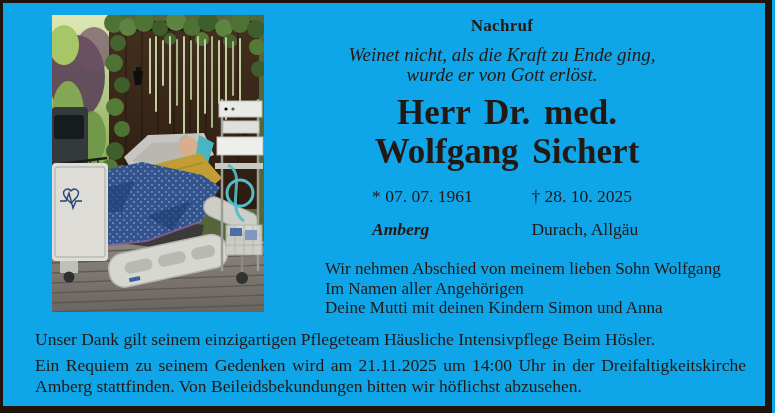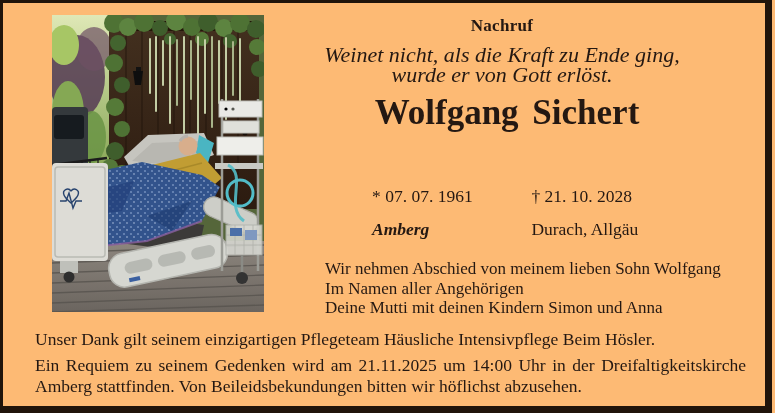--- a/index.html
+++ b/index.html
@@ -1,27 +1,27 @@
 <!DOCTYPE html>
 <html><head>
 <meta charset="utf-8">
 <style>
   html,body{margin:0;padding:0;background:#ffffff;}
   .stage{
-    position:relative;width:775px;height:413px;background:#fdba74;
+    position:relative;width:775px;height:413px;background:#0ea5e9;
     font-family:"Liberation Serif","DejaVu Serif",serif;color:#241812;overflow:hidden;
   }
   .frame{position:absolute;top:0;left:0;right:3px;bottom:0;
     border-style:solid;border-color:#20140a;border-width:3px 7px 7px 3px;pointer-events:none;}
   .photo{position:absolute;left:52px;top:15px;width:212px;height:297px;}
   .rightcol{position:absolute;left:322px;top:0;width:425px;height:330px;}
   .kind{position:absolute;top:16px;left:0;width:360px;text-align:center;
     font-weight:bold;font-size:17px;letter-spacing:.3px;}
   .verse{position:absolute;top:45px;left:0;width:360px;text-align:center;
-    font-style:italic;font-size:22px;line-height:20px;}
+    font-style:italic;font-size:19px;line-height:20px;}
   .name{position:absolute;top:93px;left:0;width:370px;text-align:center;
     font-weight:bold;font-size:35px;line-height:39px;word-spacing:5px;}
   .dates{position:absolute;top:186px;left:50px;font-size:17.5px;white-space:nowrap;}
   .places{position:absolute;top:219px;left:50px;font-size:17.5px;white-space:nowrap;}
   .c1{display:inline-block;width:155px;}
   .bold{font-weight:bold;font-style:italic;}
   .farewell{position:absolute;top:259px;left:3px;width:422px;
     font-size:17px;line-height:19.5px;}
   .bottom{position:absolute;left:35px;top:329px;width:711px;font-size:17.5px;line-height:21px;}
   .thanks{margin:0 0 5px 0;}
@@ -231,25 +231,26 @@
     </g>
   </svg>
 
   <div class="rightcol">
     <div class="kind">Nachruf</div>
     <div class="verse">
       <div>Weinet nicht, als die Kraft zu Ende ging,</div>
       <div>wurde er von Gott erlöst.</div>
     </div>
     <div class="name">
+      <div>Herr Dr. med.</div>
       <div>Wolfgang Sichert</div>
     </div>
     <div class="dates">
       <span class="c1">* 07. 07. 1961</span>
-      <span>† 21. 10. 2028</span>
+      <span>† 28. 10. 2025</span>
     </div>
     <div class="places">
       <span class="c1 bold">Amberg</span>
       <span>Durach, Allgäu</span>
     </div>
     <div class="farewell">
       <div>Wir nehmen Abschied von meinem lieben Sohn Wolfgang</div>
       <div>Im Namen aller Angehörigen</div>
       <div>Deine Mutti mit deinen Kindern Simon und Anna</div>
     </div>

